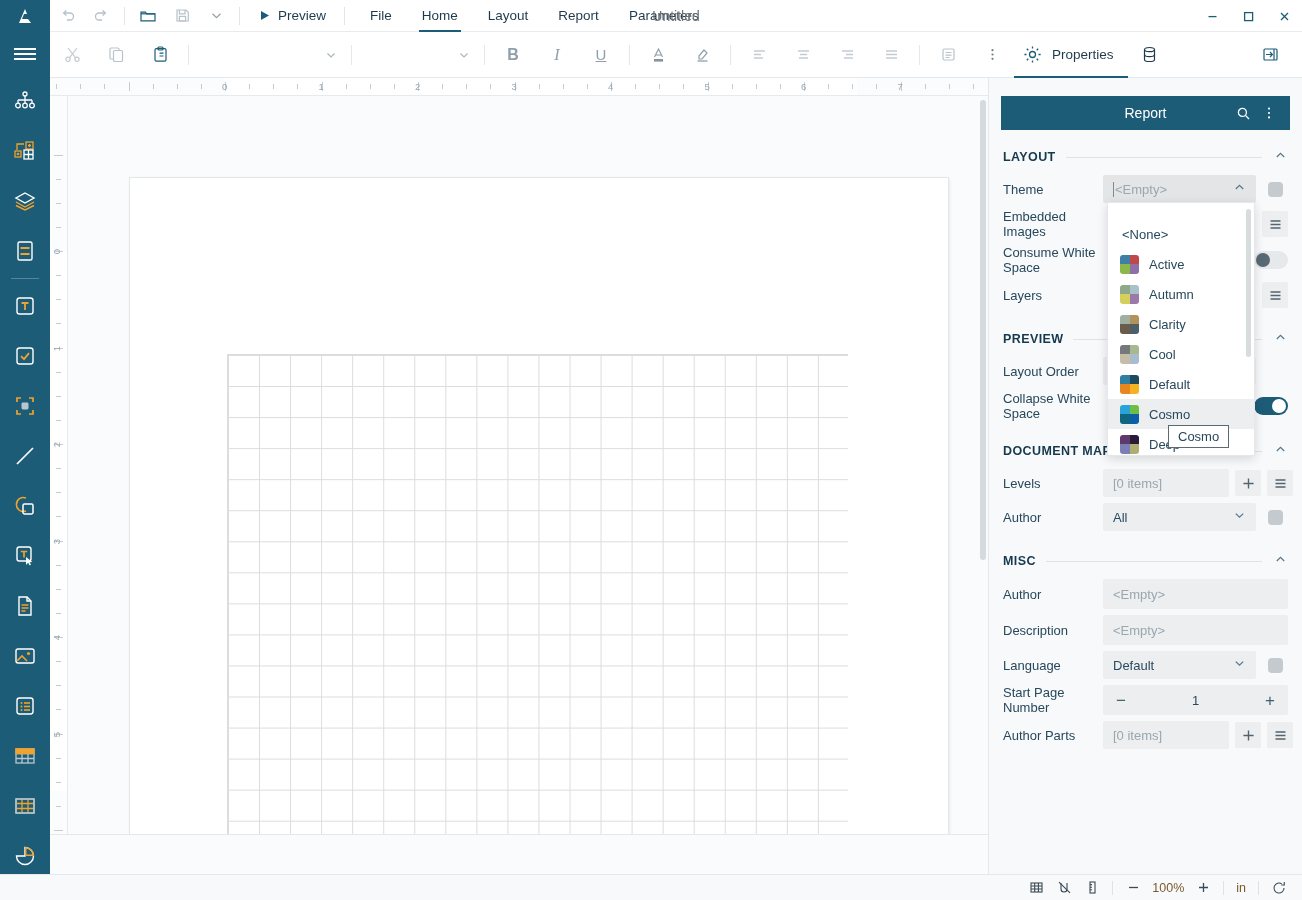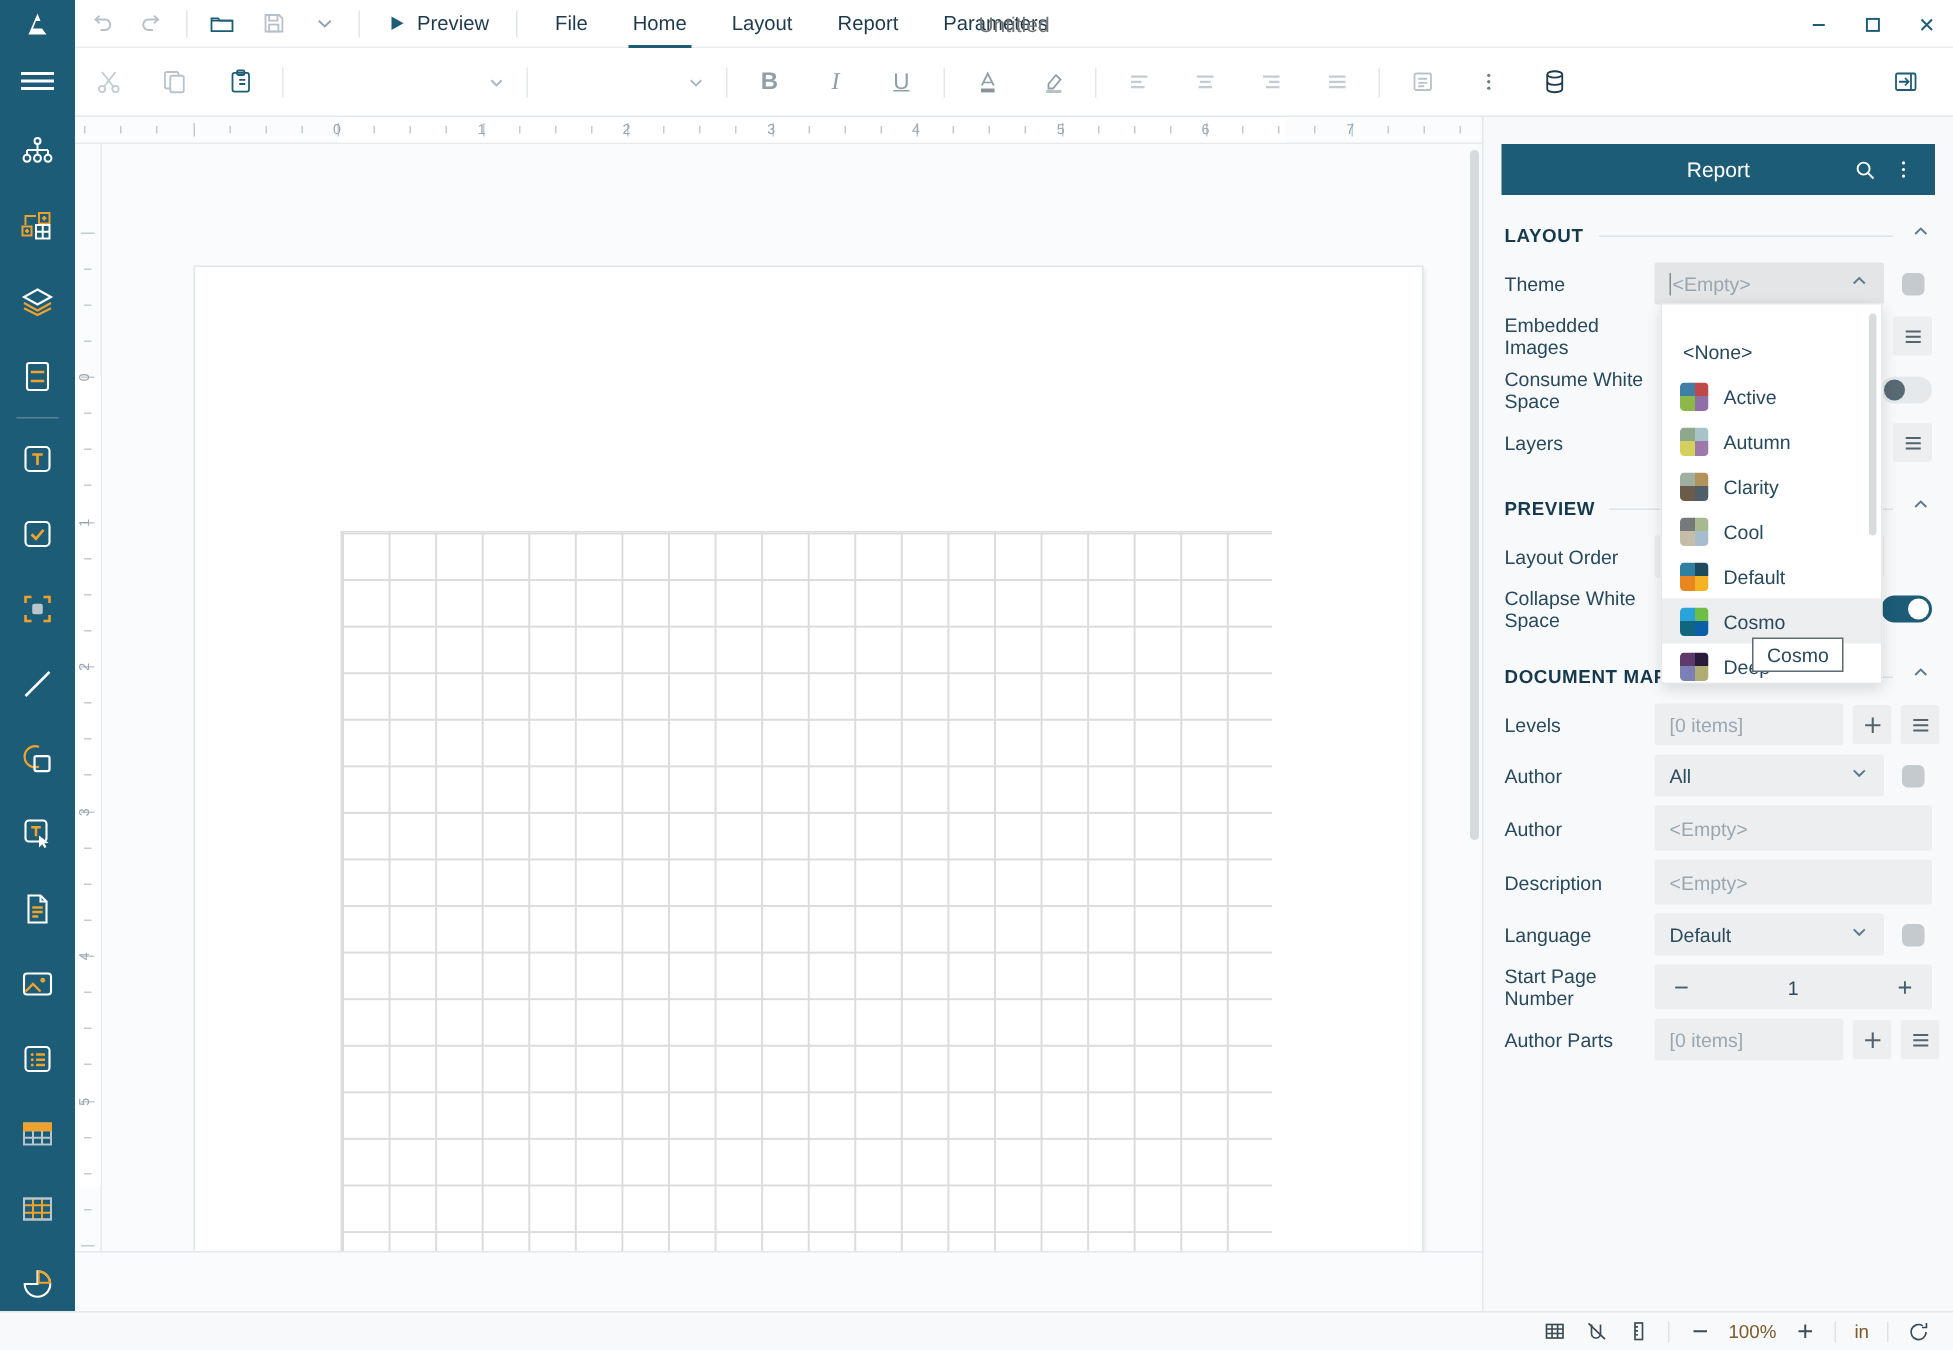--- a/index.html
+++ b/index.html
@@ -536,20 +536,27 @@
         <rect x="4" y="4" width="11" height="11" rx="1.4"></rect>
           <path d="M6.5 7.5h6M6.5 10.2h6M6.5 12.5h4"></path>
       </svg>
     </div>
     <div class="rb-icon">
       <svg width="15" height="15" viewBox="0 0 15 15" fill="#6d7d87">
           <circle cx="7.5" cy="3.2" r="1.1"></circle>
           <circle cx="7.5" cy="7.5" r="1.1"></circle>
           <circle cx="7.5" cy="11.8" r="1.1"></circle>
         </svg>
+    </div>
+    <div class="rb-props">
+      <svg width="21" height="21" viewBox="0 0 21 21" fill="none" stroke="#1d5c77" stroke-width="1.3">
+        <circle cx="10.5" cy="10.5" r="3"></circle>
+        <path d="M10.5 2.4v2.1M10.5 16.5v2.1M2.4 10.5h2.1M16.5 10.5h2.1M4.8 4.8l1.5 1.5M14.7 14.7l1.5 1.5M16.2 4.8l-1.5 1.5M6.3 14.7l-1.5 1.5"></path>
+      </svg>
+      <span>Properties</span>
     </div>
     <div class="rb-icon">
       <svg width="19" height="19" viewBox="0 0 19 19" fill="none" stroke="#1f3a4d" stroke-width="1.2">
         <ellipse cx="9.5" cy="4.6" rx="5" ry="2.1"></ellipse>
           <path d="M4.5 4.6v9.8c0 1.2 2.2 2.1 5 2.1s5-.9 5-2.1V4.6"></path>
           <path d="M4.5 9.5c0 1.2 2.2 2.1 5 2.1s5-.9 5-2.1"></path>
       </svg>
     </div>
     <div class="rb-icon" style="margin-left:auto;margin-right:10px">
       <svg width="19" height="19" viewBox="0 0 19 19" fill="none" stroke="#1d5c77" stroke-width="1.2">
@@ -808,20 +815,29 @@
           <svg width="13" height="13" viewBox="0 0 13 13" fill="none" stroke="#5b7a8c" stroke-width="1.3">
               <path d="M2.8 4.6 6.5 8.2 10.2 4.6"></path>
             </svg>
         </span>
       </span>
       <span class="dot">
           <i></i>
         </span>
     </div>
 
+    <div class="sec-hdr">
+      <span class="t">MISC</span>
+      <span class="ln"></span>
+      <span class="cv">
+        <svg width="13" height="13" viewBox="0 0 13 13" fill="none" stroke="#5b7a8c" stroke-width="1.3">
+            <path d="M2.8 8 6.5 4.4 10.2 8"></path>
+          </svg>
+      </span>
+    </div>
 
     <div class="row">
       <span class="lbl">Author</span>
       <span class="ctl ph" style="height:30px">&lt;Empty&gt;</span>
     </div>
 
     <div class="row">
       <span class="lbl">Description</span>
       <span class="ctl ph" style="height:30px">&lt;Empty&gt;</span>
     </div>

